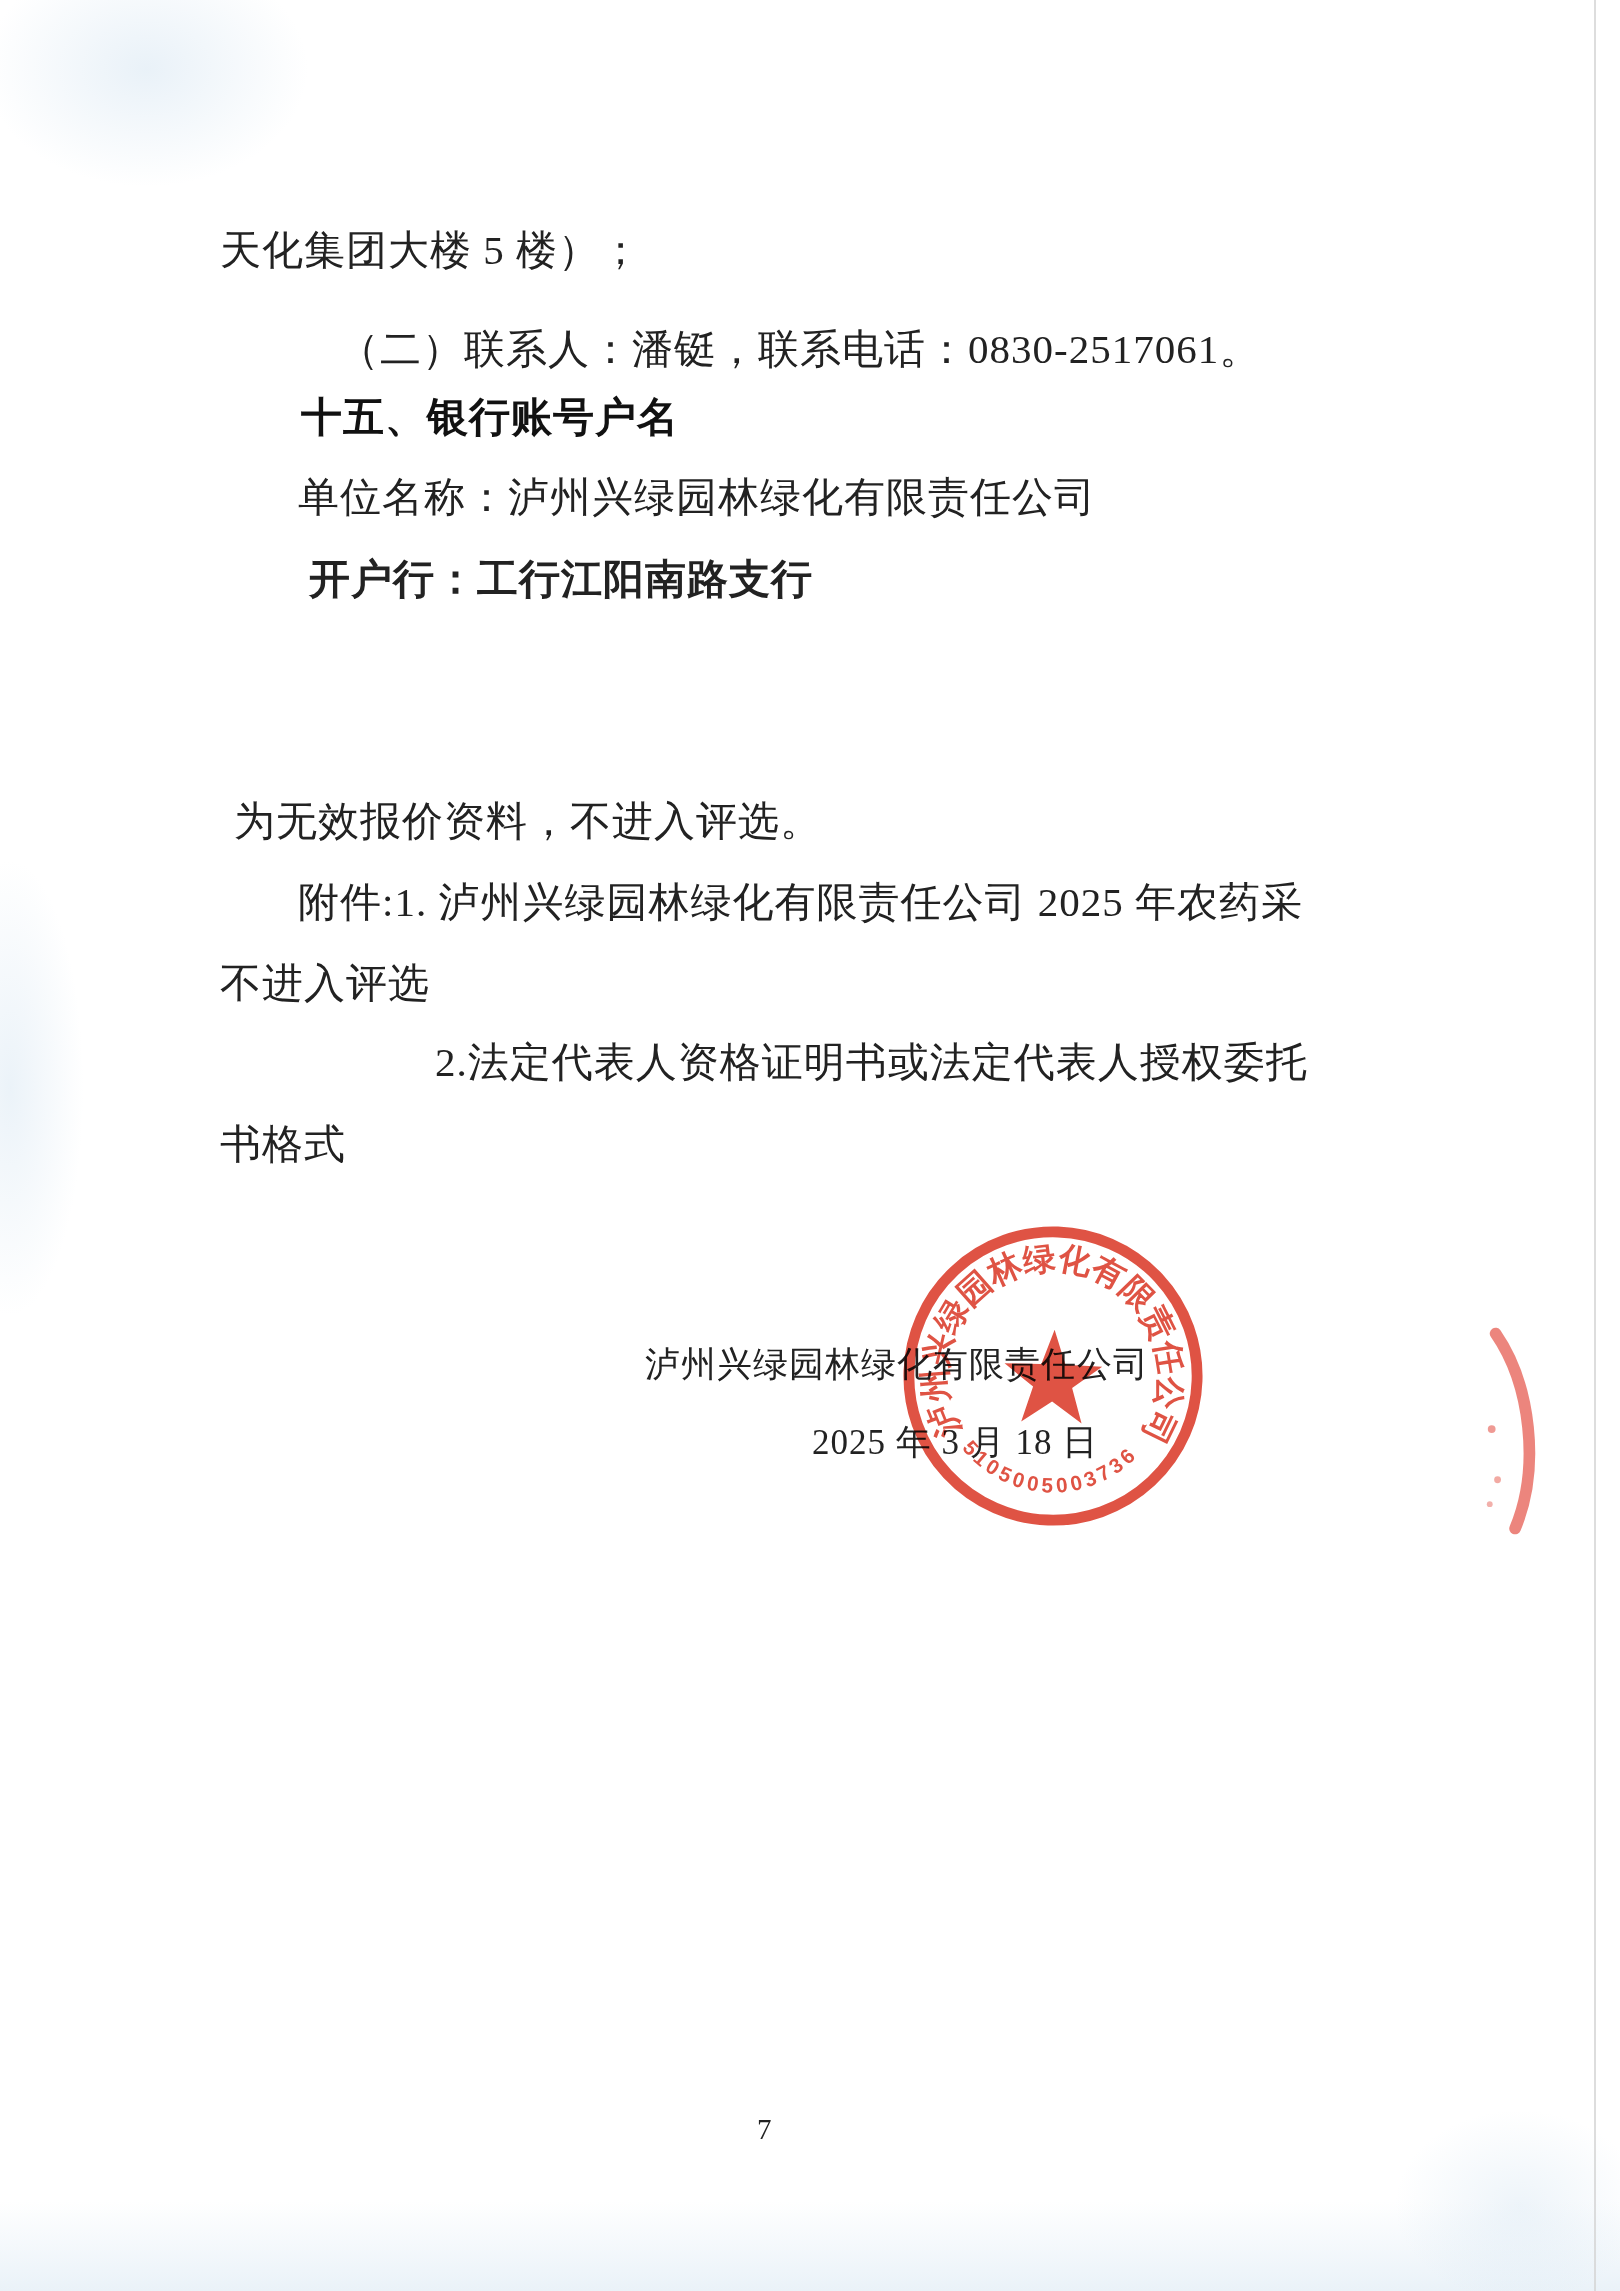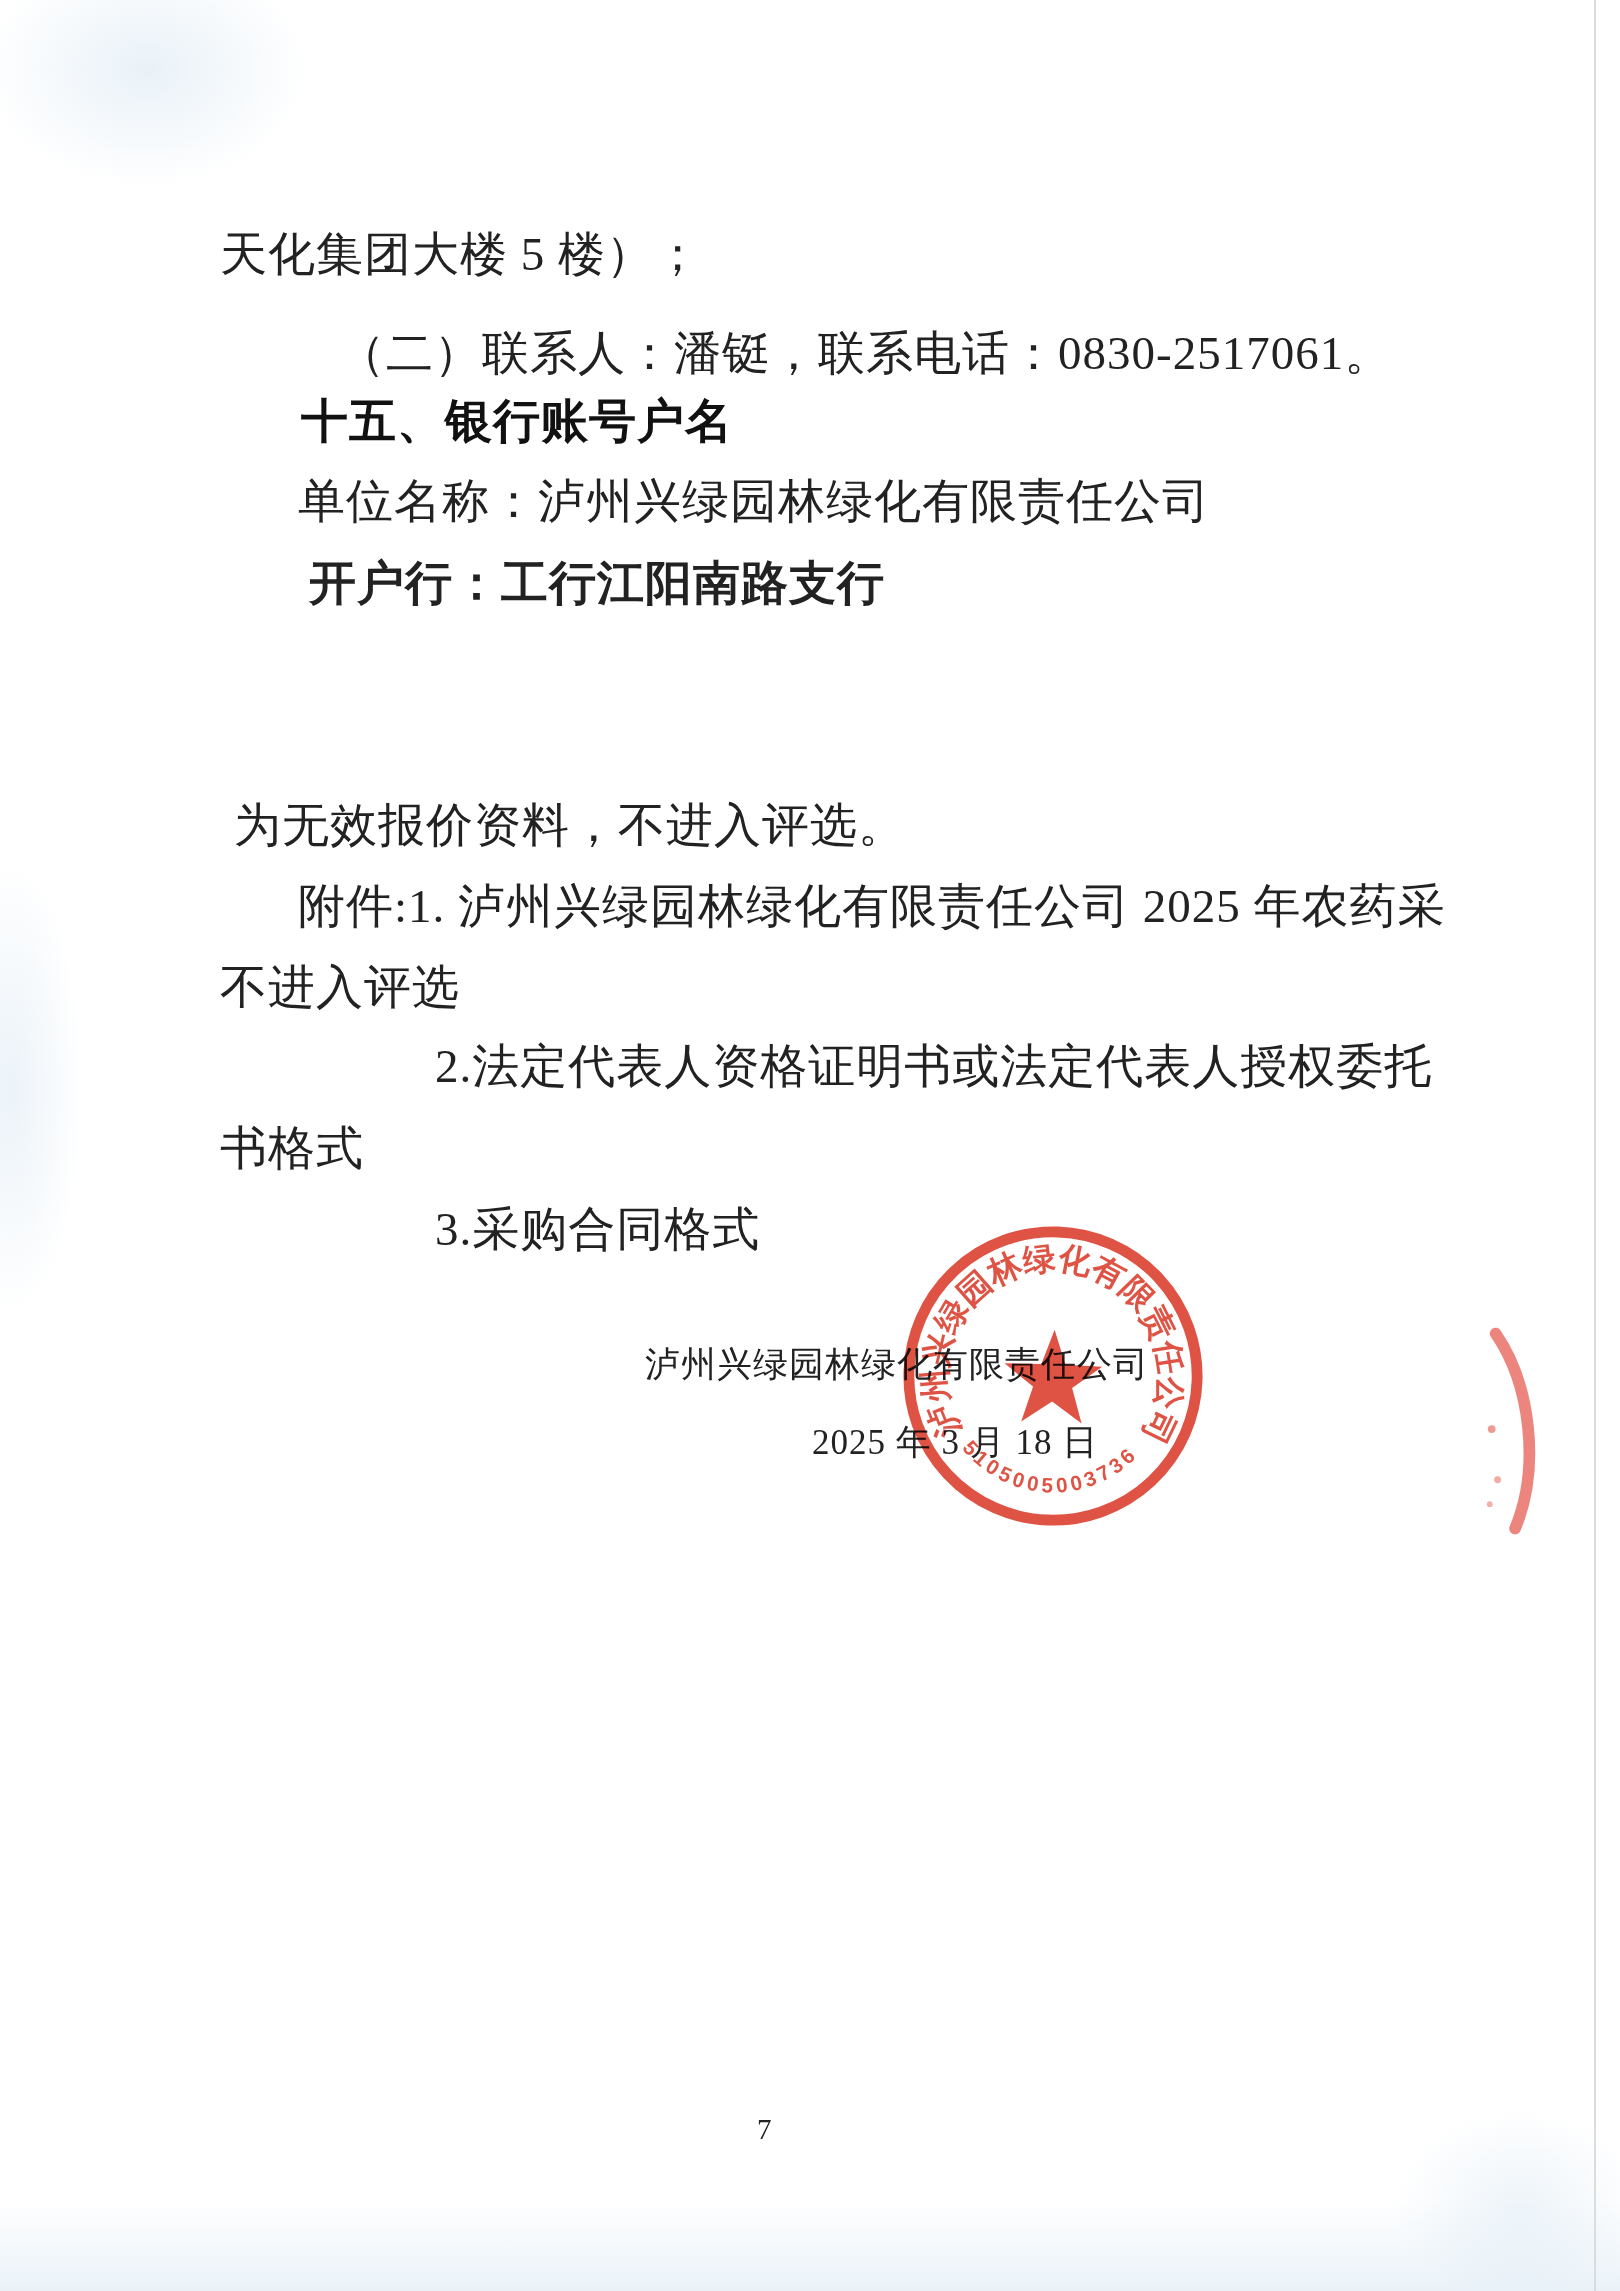--- a/index.html
+++ b/index.html
@@ -6,21 +6,21 @@
   .page{
     position:relative;
     width:1620px;height:2292px;
     background:#ffffff;
     overflow:hidden;
     font-family:"Liberation Serif","DejaVu Serif",serif;
     color:#1f1f1f;
   }
   .bodyline{
     position:absolute;
-    font-size:47px;
+    font-size:41px;
     letter-spacing:1px;
     white-space:nowrap;
     color:#222222;
   }
   .heading{
     font-family:"Liberation Sans","DejaVu Sans",sans-serif;
     font-weight:700;
     color:#111111;
   }
   .heading-run{
@@ -85,21 +85,20 @@
   <div class="bodyline" style="left:220px;top:223px;">天化集团大楼 5 楼）；</div>
   <div class="bodyline" style="left:338px;top:302px;margin-top:20px;">（二）联系人：潘铤，联系电话：0830-2517061。</div>
   <div class="bodyline heading" style="left:301px;top:390px;">十五、银行账号户名</div>
   <div class="bodyline" style="left:298px;top:470px;">单位名称：泸州兴绿园林绿化有限责任公司</div>
   <div class="bodyline" style="left:309px;top:552px;font-weight:bold;">开户行：工行江阳南路支行</div>
   <div class="bodyline" style="left:220px;top:794px;margin-left:14px;">为无效报价资料，不进入评选。</div>
   <div class="bodyline" style="left:298px;top:875px;">附件:1. 泸州兴绿园林绿化有限责任公司 2025 年农药采</div>
   <div class="bodyline" style="left:220px;top:956px;">不进入评选</div>
   <div class="bodyline" style="left:435px;top:1035px;">2.法定代表人资格证明书或法定代表人授权委托</div>
   <div class="bodyline" style="left:220px;top:1117px;">书格式</div>
-  <div class="bodyline" style="left:435px;top:1198px;">3.采购合同格式</div>
 
   <div class="sigline" style="left:645px;top:1341px;">泸州兴绿园林绿化有限责任公司</div>
   <div class="sigline" style="left:812px;top:1419px;">2025 年 3 月 18 日</div>
 
   <div class="seal">
     <svg width="306" height="306" viewBox="0 0 310 310">
       <circle cx="155" cy="155" r="146" fill="none" stroke="#dd4636" stroke-width="11"></circle>
       <path id="sealRingPath" d="M 66.5 217 A 108 108 0 1 1 243.5 217" fill="none"></path>
       <path id="sealCodePath" d="M 52.8 214 A 118 118 0 0 0 257.2 214" fill="none"></path>
       <polygon points="155,108 167.2,143.2 204.5,143.9 174.8,166.4 185.6,202.1 155,180.8 124.4,202.1 135.2,166.4 105.5,143.9 142.8,143.2" fill="#dd4636"></polygon>

